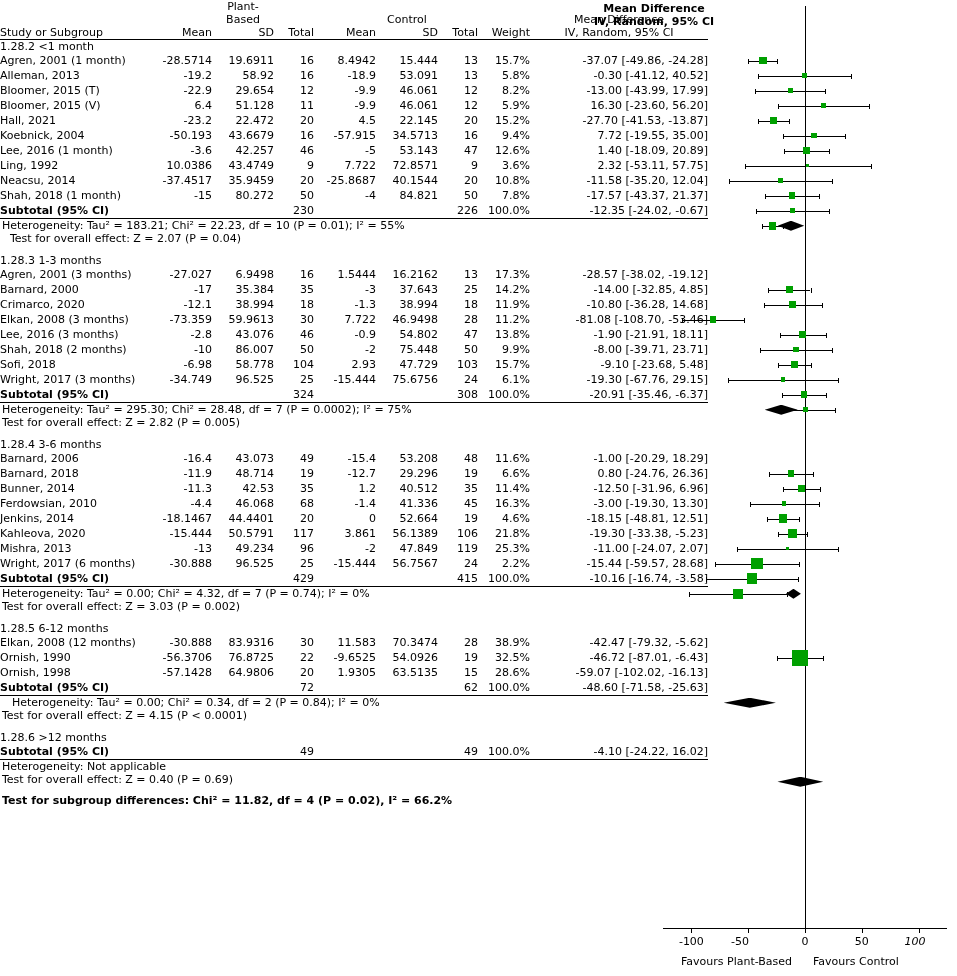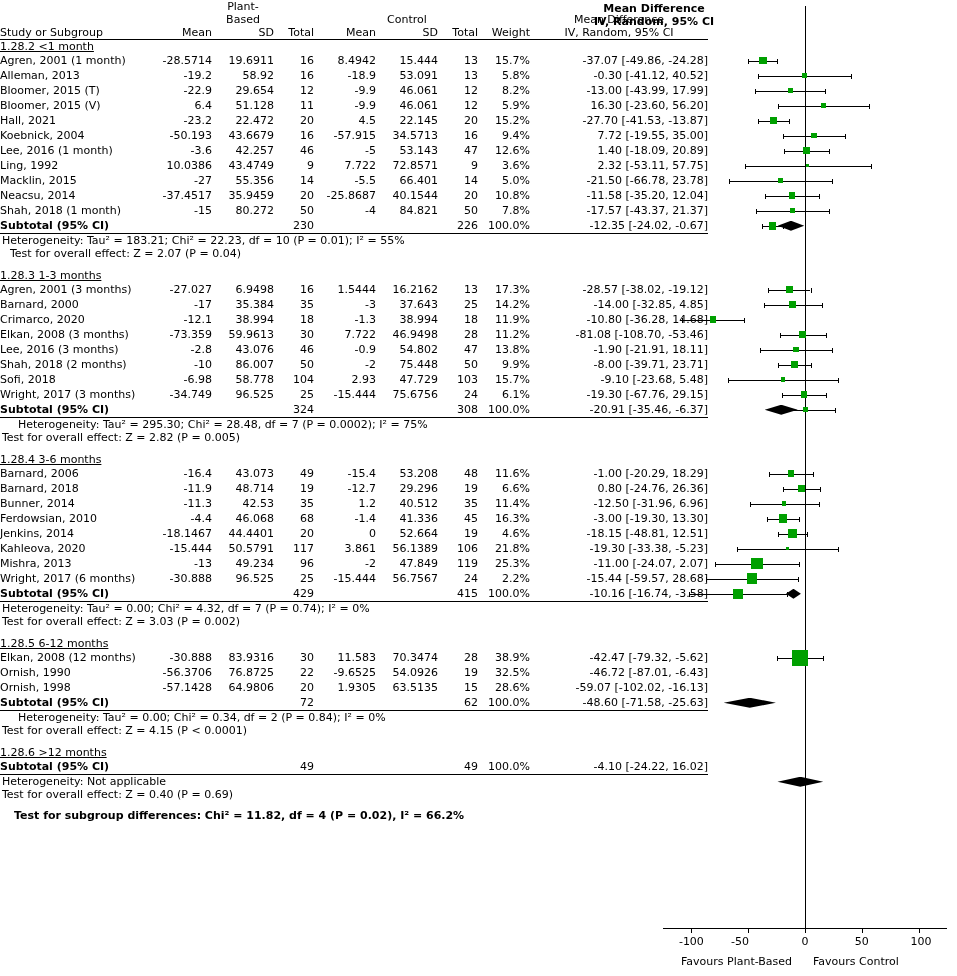--- a/index.html
+++ b/index.html
@@ -15,21 +15,21 @@
   table.fp{border-collapse:collapse;width:660px;table-layout:fixed;}
   table.fp td, table.fp th{padding:0;margin:0;font-weight:normal;vertical-align:bottom;}
 
   .hdr-row td{font-weight:bold;padding-bottom:0px;}
   .c-study{width:150px;text-align:left;padding-left:2px;}
   .c-num{width:62px;text-align:right;padding-right:4px;}
   .c-tot{width:40px;text-align:right;padding-right:4px;}
   .c-w{width:52px;text-align:right;padding-right:6px;}
   .c-md{width:178px;text-align:right;padding-right:6px;}
 
-  .grp-head td{font-weight:bold;padding-top:7px;padding-bottom:1px;text-decoration:underline;}
+  .grp-head td{font-weight:bold;padding-top:7px;padding-bottom:1px;}
   .row td{height:15px;line-height:15px;}
   .sub td{font-weight:bold;}
   .sub .c-study{font-weight:bold;}
   .het td{padding-top:1px;}
   .het-text{font-size:11px;white-space:nowrap;}
   .spacer td{height:9px;}
   .uline{border-bottom:1px solid #000;}
 
   
   #plot{position:absolute;left:655px;top:0;width:302px;height:976px;}
@@ -161,31 +161,20 @@
             <td class="c-num">10.0386</td>
             <td class="c-num">43.4749</td>
             <td class="c-tot">9</td>
             <td class="c-num">7.722</td>
             <td class="c-num">72.8571</td>
             <td class="c-tot">9</td>
             <td class="c-w">3.6%</td>
             <td class="c-md">2.32 [-53.11, 57.75]</td>
           </tr>
           <tr class="row">
-            <td class="c-study">Macklin, 2015</td>
-            <td class="c-num">-27</td>
-            <td class="c-num">55.356</td>
-            <td class="c-tot">14</td>
-            <td class="c-num">-5.5</td>
-            <td class="c-num">66.401</td>
-            <td class="c-tot">14</td>
-            <td class="c-w">5.0%</td>
-            <td class="c-md">-21.50 [-66.78, 23.78]</td>
-          </tr>
-          <tr class="row">
             <td class="c-study">Neacsu, 2014</td>
             <td class="c-num">-37.4517</td>
             <td class="c-num">35.9459</td>
             <td class="c-tot">20</td>
             <td class="c-num">-25.8687</td>
             <td class="c-num">40.1544</td>
             <td class="c-tot">20</td>
             <td class="c-w">10.8%</td>
             <td class="c-md">-11.58 [-35.20, 12.04]</td>
           </tr>
@@ -316,21 +305,21 @@
             <td class="c-num"></td>
             <td class="c-num"></td>
             <td class="c-tot">324</td>
             <td class="c-num"></td>
             <td class="c-num"></td>
             <td class="c-tot">308</td>
             <td class="c-w">100.0%</td>
             <td class="c-md">-20.91 [-35.46, -6.37]</td>
           </tr>
           <tr class="het">
-            <td colspan="9" class="het-text" style="padding-left:18px">Heterogeneity: Tau² = 295.30; Chi² = 28.48, df = 7 (P = 0.0002); I² = 75%</td>
+            <td colspan="9" class="het-text" style="padding-left:2px">Heterogeneity: Tau² = 295.30; Chi² = 28.48, df = 7 (P = 0.0002); I² = 75%</td>
           </tr>
           <tr class="het">
             <td colspan="9" class="het-text" style="padding-left:2px">Test for overall effect: Z = 2.82 (P = 0.005)</td>
           </tr>
           <tr class="spacer">
             <td colspan="9"></td>
           </tr>
           <tr class="grp-head">
             <td class="c-study" colspan="9">1.28.4 3-6 months</td>
           </tr>
@@ -483,21 +472,21 @@
             <td class="c-num"></td>
             <td class="c-num"></td>
             <td class="c-tot">72</td>
             <td class="c-num"></td>
             <td class="c-num"></td>
             <td class="c-tot">62</td>
             <td class="c-w">100.0%</td>
             <td class="c-md">-48.60 [-71.58, -25.63]</td>
           </tr>
           <tr class="het">
-            <td colspan="9" class="het-text" style="padding-left:18px">Heterogeneity: Tau² = 0.00; Chi² = 0.34, df = 2 (P = 0.84); I² = 0%</td>
+            <td colspan="9" class="het-text" style="padding-left:12px">Heterogeneity: Tau² = 0.00; Chi² = 0.34, df = 2 (P = 0.84); I² = 0%</td>
           </tr>
           <tr class="het">
             <td colspan="9" class="het-text" style="padding-left:2px">Test for overall effect: Z = 4.15 (P &lt; 0.0001)</td>
           </tr>
           <tr class="spacer">
             <td colspan="9"></td>
           </tr>
           <tr class="grp-head">
             <td class="c-study" colspan="9">1.28.6 &gt;12 months</td>
           </tr>
@@ -513,38 +502,38 @@
             <td class="c-md">-4.10 [-24.22, 16.02]</td>
           </tr>
           <tr class="het">
             <td colspan="9" class="het-text" style="padding-left:2px">Heterogeneity: Not applicable</td>
           </tr>
           <tr class="het">
             <td colspan="9" class="het-text" style="padding-left:2px">Test for overall effect: Z = 0.40 (P = 0.69)</td>
           </tr>
         </tbody>
       </table>
-    <div id="footer-line" style="padding-top:8px;padding-left:14px;font-weight:bold;font-size:11px;">Test for subgroup differences: Chi² = 11.82, df = 4 (P = 0.02), I² = 66.2%</div>
+    <div id="footer-line" style="padding-top:8px;padding-left:2px;font-weight:bold;font-size:11px;">Test for subgroup differences: Chi² = 11.82, df = 4 (P = 0.02), I² = 66.2%</div>
   </div>
 
   <div id="plot">
     <div class="plothdr" style="top:2px;left:-152px;">Mean Difference</div>
     <div class="plothdr" style="top:15px;left:-152px;">IV, Random, 95% CI</div>
   <div class="vline" style="left: 150px;"></div>
       <div class="axis" style="left: 8px; width: 284px;"></div>
       <div class="tick" style="left: 36.4px;"></div>
       <div class="ticklab" style="left: 16.4px;">-100</div>
       <div class="tick" style="left: 93.2px;"></div>
       <div class="ticklab" style="left: 65px;">-50</div>
       <div class="tick" style="left: 150px;"></div>
       <div class="ticklab" style="left: 130px;">0</div>
       <div class="tick" style="left: 206.8px;"></div>
       <div class="ticklab" style="left: 186.8px;">50</div>
       <div class="tick" style="left: 263.6px;"></div>
-      <div class="ticklab" style="left: 246px;">100</div>
+      <div class="ticklab" style="left: 240px; font-style: italic;">100</div>
       <div class="favs" style="left: 26px;">Favours Plant-Based</div>
       <div class="favs" style="left: 158px;">Favours Control</div>
       <div class="ci" style="left: 93.359px; width: 29.0589px; top: 60.5px;"></div>
       <div class="cap" style="left: 93.359px; top: 58.5px;"></div>
       <div class="cap" style="left: 122.418px; top: 58.5px;"></div>
       <div class="box" style="width: 7.52841px; height: 7.52841px; left: 104.124px; top: 56.7358px;"></div>
       <div class="ci" style="left: 103.288px; width: 92.743px; top: 75.5px;"></div>
       <div class="cap" style="left: 103.288px; top: 73.5px;"></div>
       <div class="cap" style="left: 196.031px; top: 73.5px;"></div>
       <div class="box" style="width: 4.57581px; height: 4.57581px; left: 147.371px; top: 73.2121px;"></div>

